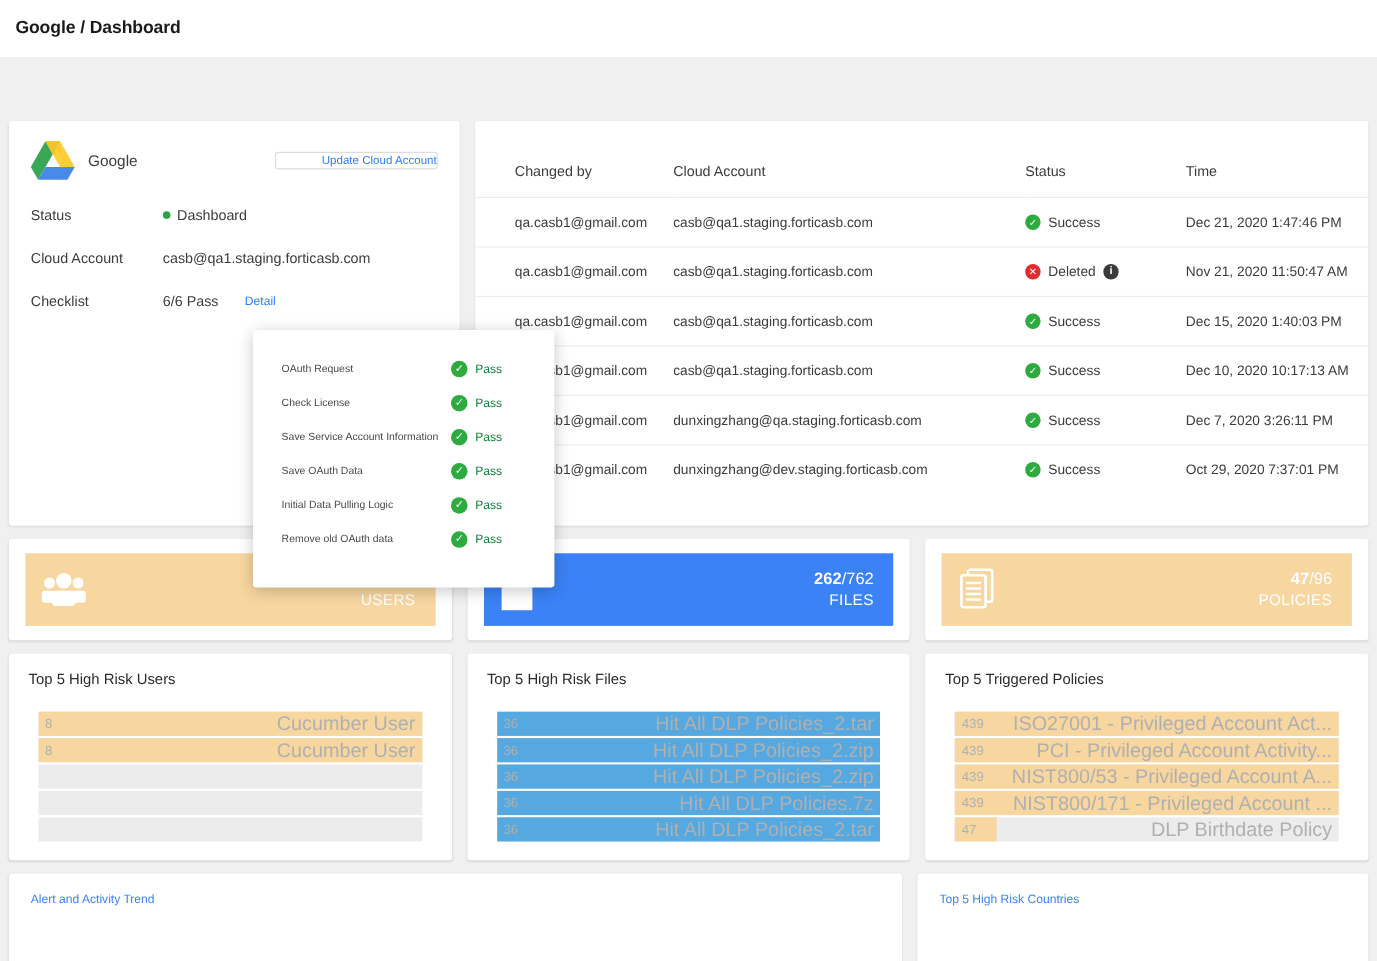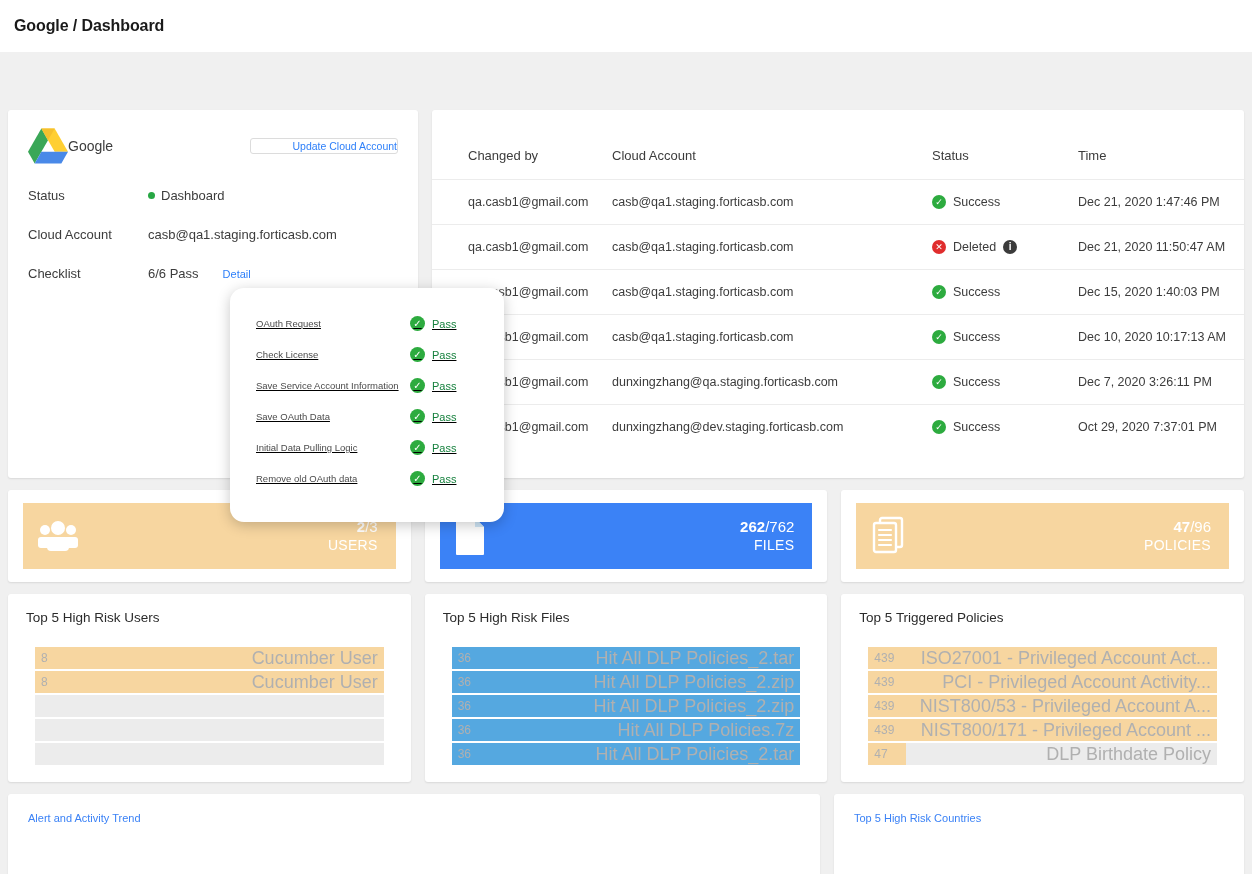--- a/index.html
+++ b/index.html
@@ -36,21 +36,21 @@
   }
   .card {
     background: #ffffff;
     border-radius: 3px;
     box-shadow: 0 1px 2px rgba(0,0,0,.10);
     position: relative;
   }
   
   .account-card { width: 410px; height: 368px; padding: 18px 20px 0 20px; }
   .account-top { display: flex; align-items: center; justify-content: space-between; }
-  .brand { display: flex; align-items: center; }
+  .brand { display: flex; align-items: center; gap: 12px; }
   .brand-name { font-size: 14px; color: #3c3c3c; }
   .gdrive { width: 40px; height: 36px; display:block; }
   .update-btn {
     width: 148px; height: 16px;
     border: 1px solid #dcdcdc;
     border-radius: 3px;
     background: #fff;
     color: #2d7ff9;
     font-size: 10.5px;
     font-family: "Liberation Sans", sans-serif;
@@ -90,28 +90,27 @@
     display: inline-flex; align-items: center; justify-content: center;
     color: #fff; font-size: 9px; flex: none; line-height: 1;
   }
   .badge-ok { background: #2dab3f; }
   .badge-err { background: #e02d2d; }
   .badge-info { background: #3b3b3b; font-weight: bold; font-size: 10px; }
 
   
   .checklist-popup {
     position: absolute;
-    left: 230px; top: 288px;
+    left: 230px; top: 300px;
     width: 274px; height: 234px;
     background: #ffffff;
-    border-radius: 14px;
+    border-radius: 3px;
     box-shadow: 0 3px 14px rgba(0,0,0,.22);
     padding: 28px 22px 0 26px;
     z-index: 50;
-    text-decoration: underline;
   }
   .cl-row { display: flex; align-items: center; margin-bottom: 16px; }
   .cl-name { font-size: 9.5px; color: #4a4a4a; flex: 1; }
   .cl-res { display: flex; align-items: center; gap: 7px; width: 72px; }
   .cl-res .badge-ok { width: 15px; height: 15px; font-size: 10px; }
   .cl-res span.txt { font-size: 11px; color: #15803d; }
 
   
   .stat-card { flex: 1; height: 92px; padding: 13px 15px; }
   .stat-inner {
@@ -228,21 +227,21 @@
           <tr>
             <td>qa.casb1@gmail.com</td>
             <td>casb@qa1.staging.forticasb.com</td>
             <td>
               <span class="st">
                 <span class="badge-err">✕</span>
                 <span>Deleted</span>
                 <span class="badge-info">i</span>
               </span>
             </td>
-            <td>Dec 21, 2020 11:50:47 AM</td>
+            <td>Nov 21, 2020 11:50:47 AM</td>
           </tr>
           <tr>
             <td>qa.casb1@gmail.com</td>
             <td>casb@qa1.staging.forticasb.com</td>
             <td>
               <span class="st">
                 <span class="badge-ok">✓</span>
                 <span>Success</span>
               </span>
             </td>

